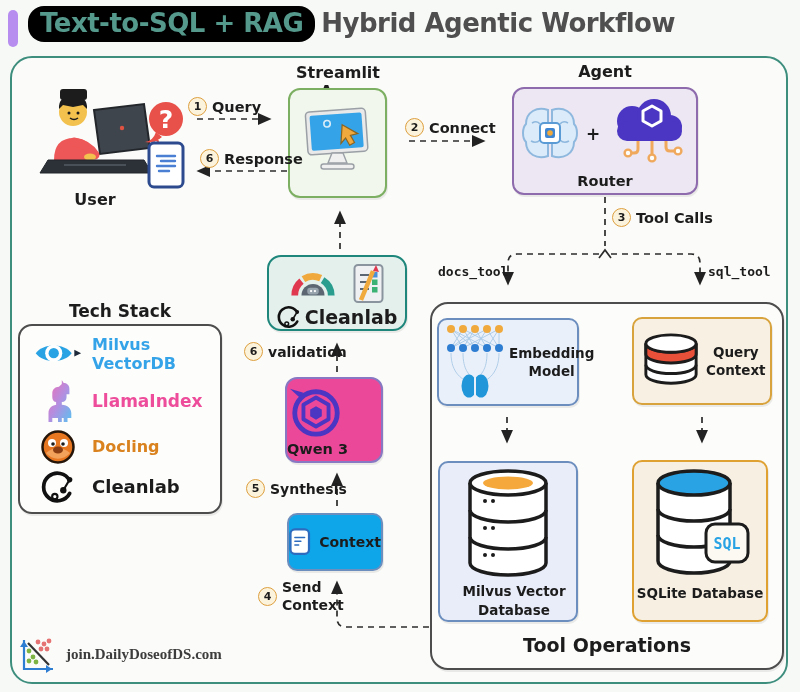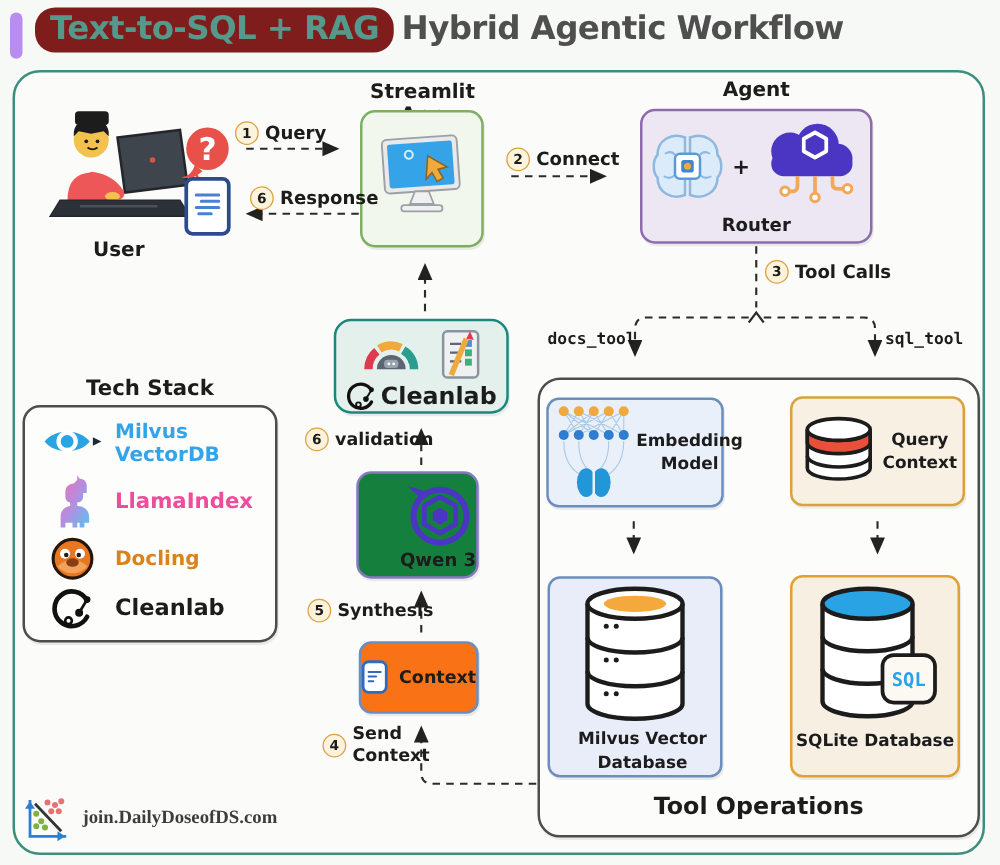--- a/index.html
+++ b/index.html
@@ -4,43 +4,43 @@
 <style>
   html,body{margin:0;padding:0;background:#eef0ec;}
   #canvas{
     position:relative;width:800px;height:692px;background:#f7f9f6;
     font-family:"DejaVu Sans", sans-serif;color:#1c1c1c;overflow:hidden;
   }
   .abs{position:absolute;}
   
   #title-bar{position:absolute;left:8px;top:10px;width:10px;height:37px;background:#b78ef0;border-radius:5px;}
   #title{position:absolute;left:28px;top:8px;width:770px;font-size:26px;font-weight:800;color:#4f4f4f;letter-spacing:-0.5px;white-space:nowrap;}
-  #title .hl{color:#54998c;background:#7f1d1d;border-radius:16px;padding:2px 12px 4px;margin-right:6px;}
+  #title .hl{color:#54998c;background:#000000;border-radius:16px;padding:2px 12px 4px;margin-right:6px;}
   
   #frame{position:absolute;left:10px;top:56px;width:778px;height:628px;border:2px solid #3e8e7e;border-radius:22px;background:#fbfcf9;box-sizing:border-box;}
   
   .node{position:absolute;box-sizing:border-box;border-radius:12px;border:2px solid #999;background:#fff;box-shadow:1px 2px 0 rgba(0,0,0,0.07);z-index:2;}
   .node-label{font-weight:bold;color:#1c1c1c;}
   .sec-label{position:absolute;font-weight:bold;color:#1c1c1c;text-align:center;z-index:2;}
   
   .step{position:absolute;display:flex;align-items:center;gap:5px;font-weight:bold;font-size:14.5px;color:#1c1c1c;z-index:4;white-space:nowrap;}
   .badge{width:17px;height:17px;border-radius:50%;background:#fcf3dd;border:1.5px solid #dd9f3f;display:inline-flex;align-items:center;justify-content:center;font-size:11px;font-weight:bold;color:#1c1c1c;flex:0 0 auto;}
   .mono{font-family:"DejaVu Sans Mono", monospace;font-size:13px;font-weight:bold;z-index:4;position:absolute;}
   
   #streamlit-box{left:288px;top:88px;width:99px;height:110px;border-color:#7daf63;background:#f1f7ec;display:flex;align-items:center;justify-content:center;}
   #agent-box{left:512px;top:87px;width:186px;height:108px;border-color:#8e6bad;background:#ece7f2;}
   #agent-box .row{display:flex;align-items:center;justify-content:center;gap:4px;padding-top:8px;}
   #agent-box .plus{font-size:17px;font-weight:bold;color:#1c1c1c;}
   #router-label{position:absolute;bottom:4px;left:0;right:0;text-align:center;font-size:14.5px;font-weight:bold;}
   #cleanlab-box{left:267px;top:255px;width:140px;height:76px;border-color:#1f867c;background:#e3f0ec;border-radius:14px;}
   #cleanlab-box .icons{display:flex;justify-content:center;gap:16px;padding-top:5px;align-items:flex-start;}
   #cleanlab-box .brand{display:flex;justify-content:center;align-items:center;gap:4px;margin-top:1px;font-size:19px;font-weight:600;}
-  #qwen-box{left:285px;top:377px;width:98px;height:86px;border-color:#8878c3;background:#15803d;display:flex;flex-direction:column;align-items:flex-end;justify-content:center;gap:1px;}
+  #qwen-box{left:285px;top:377px;width:98px;height:86px;border-color:#8878c3;background:#ec4899;display:flex;flex-direction:column;align-items:flex-start;justify-content:center;gap:1px;}
   #qwen-box .node-label{font-size:14.5px;}
-  #context-box{left:287px;top:513px;width:96px;height:58px;border-color:#6c8ebf;background:#f97316;border-radius:10px;display:flex;align-items:center;justify-content:center;gap:8px;}
+  #context-box{left:287px;top:513px;width:96px;height:58px;border-color:#6c8ebf;background:#0ea5e9;border-radius:10px;display:flex;align-items:center;justify-content:center;gap:8px;}
   #context-box .node-label{font-size:14px;}
   #toolops-box{left:430px;top:302px;width:354px;height:368px;border-color:#4d4d4d;background:#fcfcfa;border-radius:18px;}
   #toolops-title{left:430px;top:634px;width:354px;font-size:19px;z-index:3;}
   #embedding-box{left:437px;top:318px;width:142px;height:88px;border-color:#6c8ebf;background:#eaf0f9;border-radius:10px;display:flex;align-items:center;}
   #embedding-box .node-label{font-size:13.5px;text-align:center;flex:1;line-height:1.35;padding-right:4px;}
   #query-box{left:632px;top:317px;width:140px;height:88px;border-color:#d8a33c;background:#f8f0e2;border-radius:10px;display:flex;align-items:center;gap:6px;padding-left:8px;}
   #query-box .node-label{font-size:13.5px;text-align:center;flex:1;line-height:1.35;padding-right:6px;}
   #milvusdb-box{left:438px;top:461px;width:140px;height:161px;border-color:#6c8ebf;background:#e9edf9;border-radius:10px;display:flex;flex-direction:column;align-items:center;}
   #milvusdb-box .node-label{font-size:13.5px;text-align:center;line-height:1.4;margin-top:2px;padding-left:12px;}
   #sqlite-box{left:632px;top:460px;width:136px;height:162px;border-color:#dfa232;background:#f7efe2;border-radius:10px;display:flex;flex-direction:column;align-items:center;}

